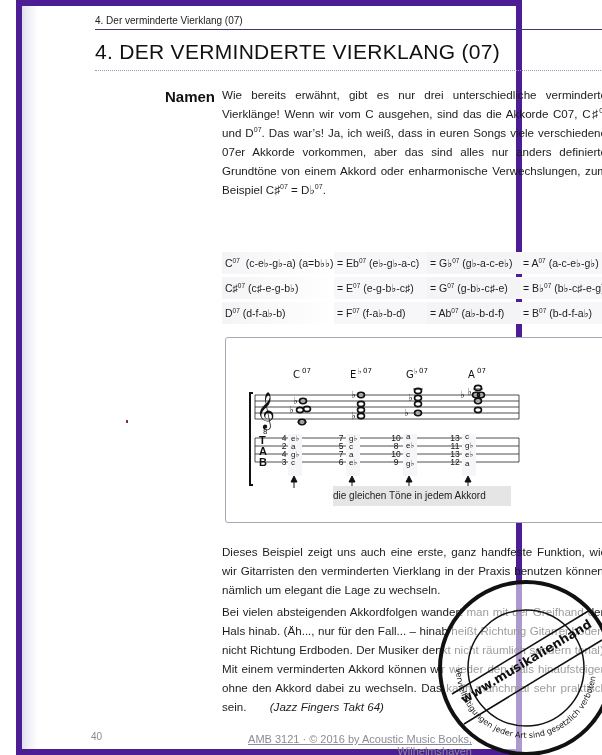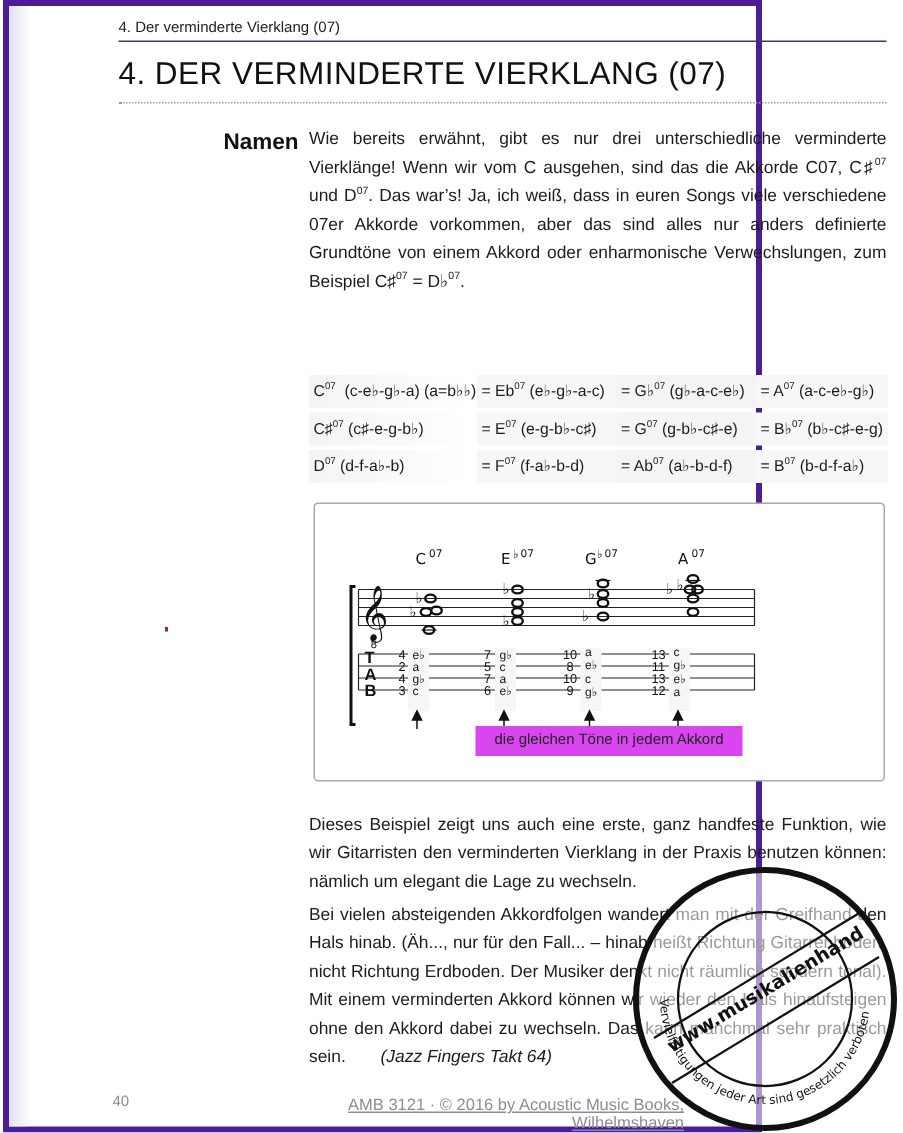--- a/index.html
+++ b/index.html
@@ -1,20 +1,20 @@
 <!DOCTYPE html>
 <html><head>
 <meta charset="utf-8">
 <style>
   * { box-sizing: border-box; margin: 0; padding: 0; }
   html, body { width: 602px; height: 755px; background: #ffffff; overflow: hidden; }
   body { position: relative; font-family: "Liberation Sans", sans-serif; color: #1a1a1a; }
   .page {
-    position: absolute; left: 2px; top: 0; width: 506px; height: 755px;
-    background: #ffffff; border: 4px solid #4c1d95;
+    position: absolute; left: 16px; top: 0; width: 506px; height: 755px;
+    background: #ffffff; border: 6px solid #4c1d95;
   }
   .page::before {
     content: ""; position: absolute; left: 0; top: 0; width: 16px; height: 100%;
     background: linear-gradient(to right, #d7d8ea 0%, #eceef7 45%, rgba(255,255,255,0) 100%);
     opacity: 0.8;
   }
   .running-head {
     position: absolute; left: 73px; top: 7px; width: 512px; height: 17px;
     font-size: 10px; color: #222; line-height: 15px;
     border-bottom: 1px solid #3a3a78;
@@ -50,21 +50,21 @@
   .chord-row .c3 { width: 88px; background: #f7f7f9; }
   .chord-row sup { font-size: 6.5px; vertical-align: super; line-height: 0; }
 
   .figure {
     position: absolute; left: 203px; top: 331px; width: 381px; height: 186px;
     border: 1px solid #a8a8b4; border-radius: 3px; background: #fff;
   }
   .figure svg { position: absolute; left: 0; top: 0; }
   .fig-caption {
     position: absolute; left: 107px; top: 148px; width: 178px; height: 20px;
-    background: #d946ef; font-size: 10px; line-height: 20px; text-align: center; color: #222;
+    background: #e5e5e5; font-size: 10px; line-height: 20px; text-align: left; color: #222;
   }
   .stray-mark { position: absolute; left: 104px; top: 414px; width: 2px; height: 3px; background: #8a3030; }
 
   .stamp { position: absolute; left: 412px; top: 570px; width: 184px; height: 184px; }
 
   .footer-page {
     position: absolute; left: 69px; top: 725px; font-size: 10px; color: #8a8a95;
   }
   .footer-copy {
     position: absolute; left: 200px; top: 727px; width: 250px; font-size: 11px; color: #8c8c98; text-align: right; text-decoration: underline;

